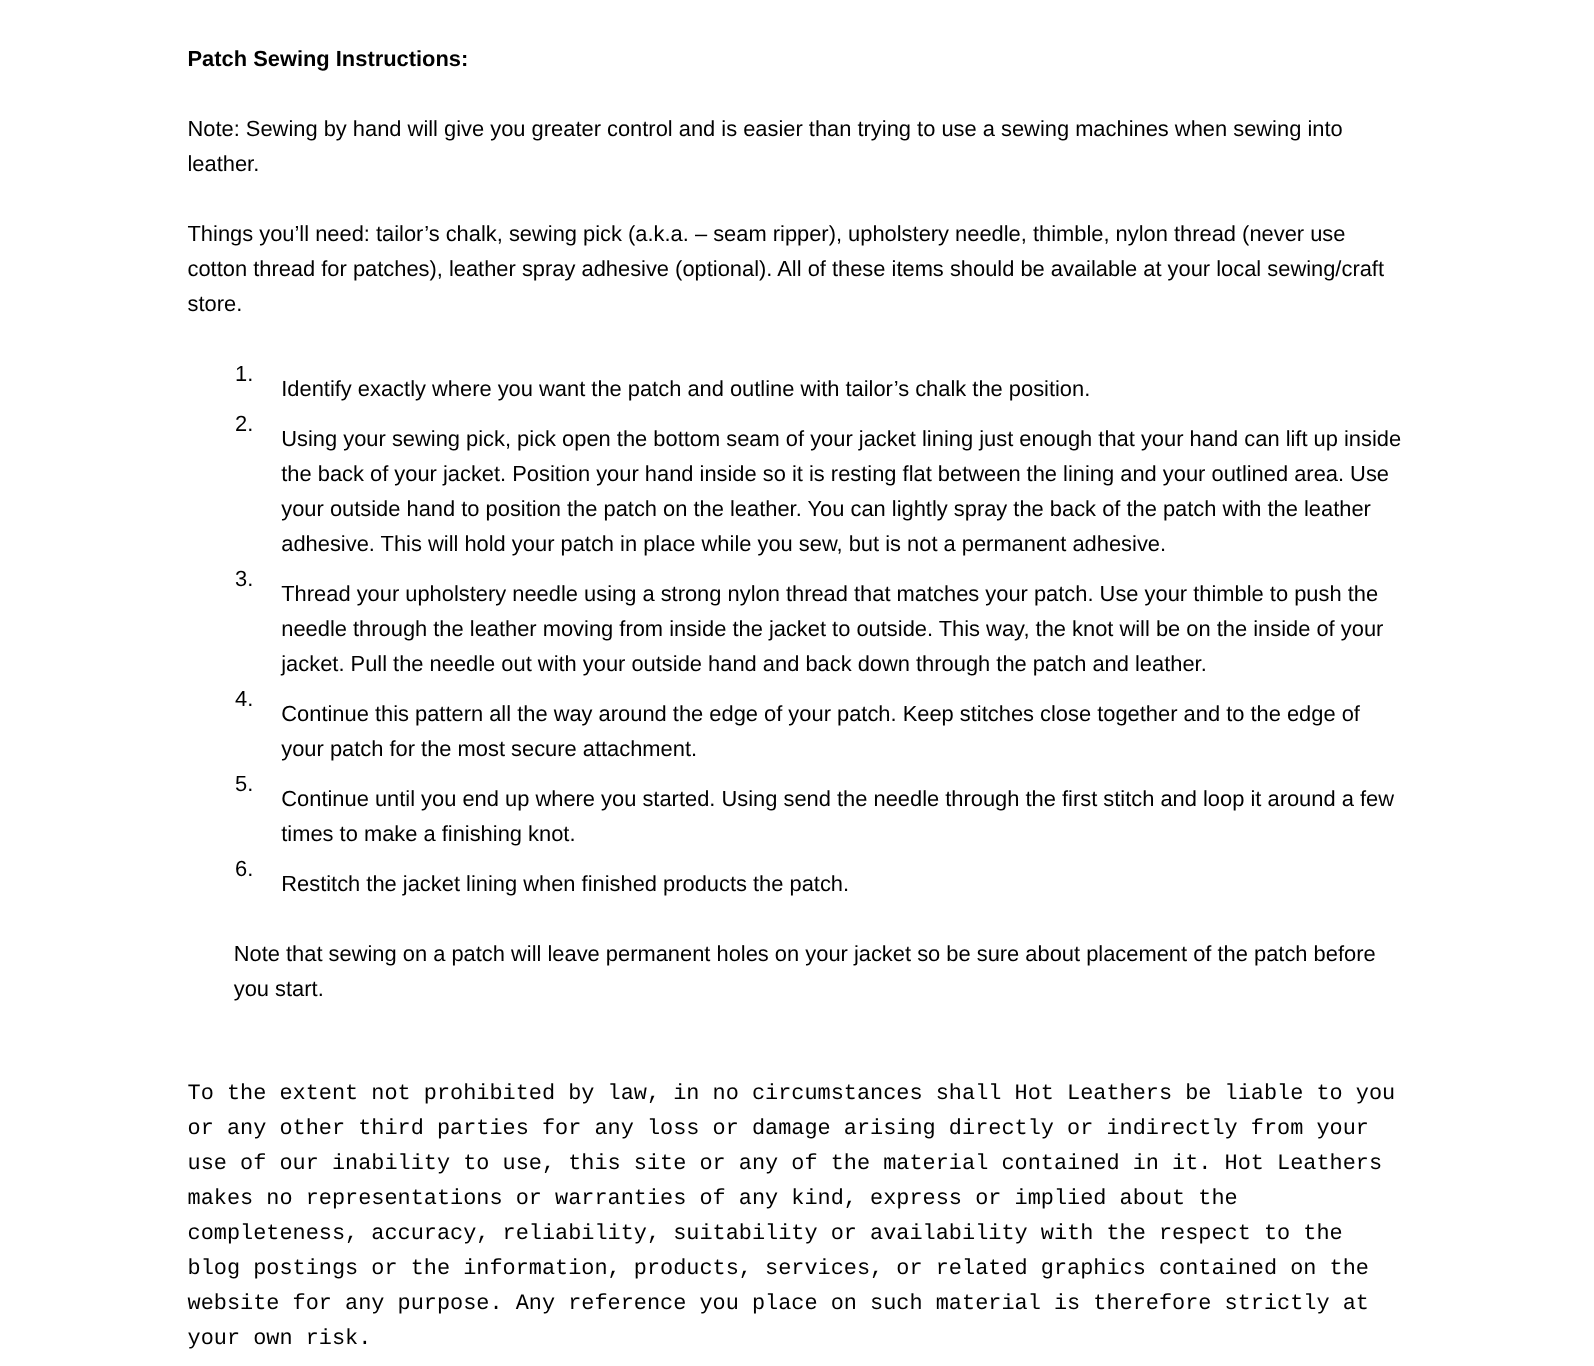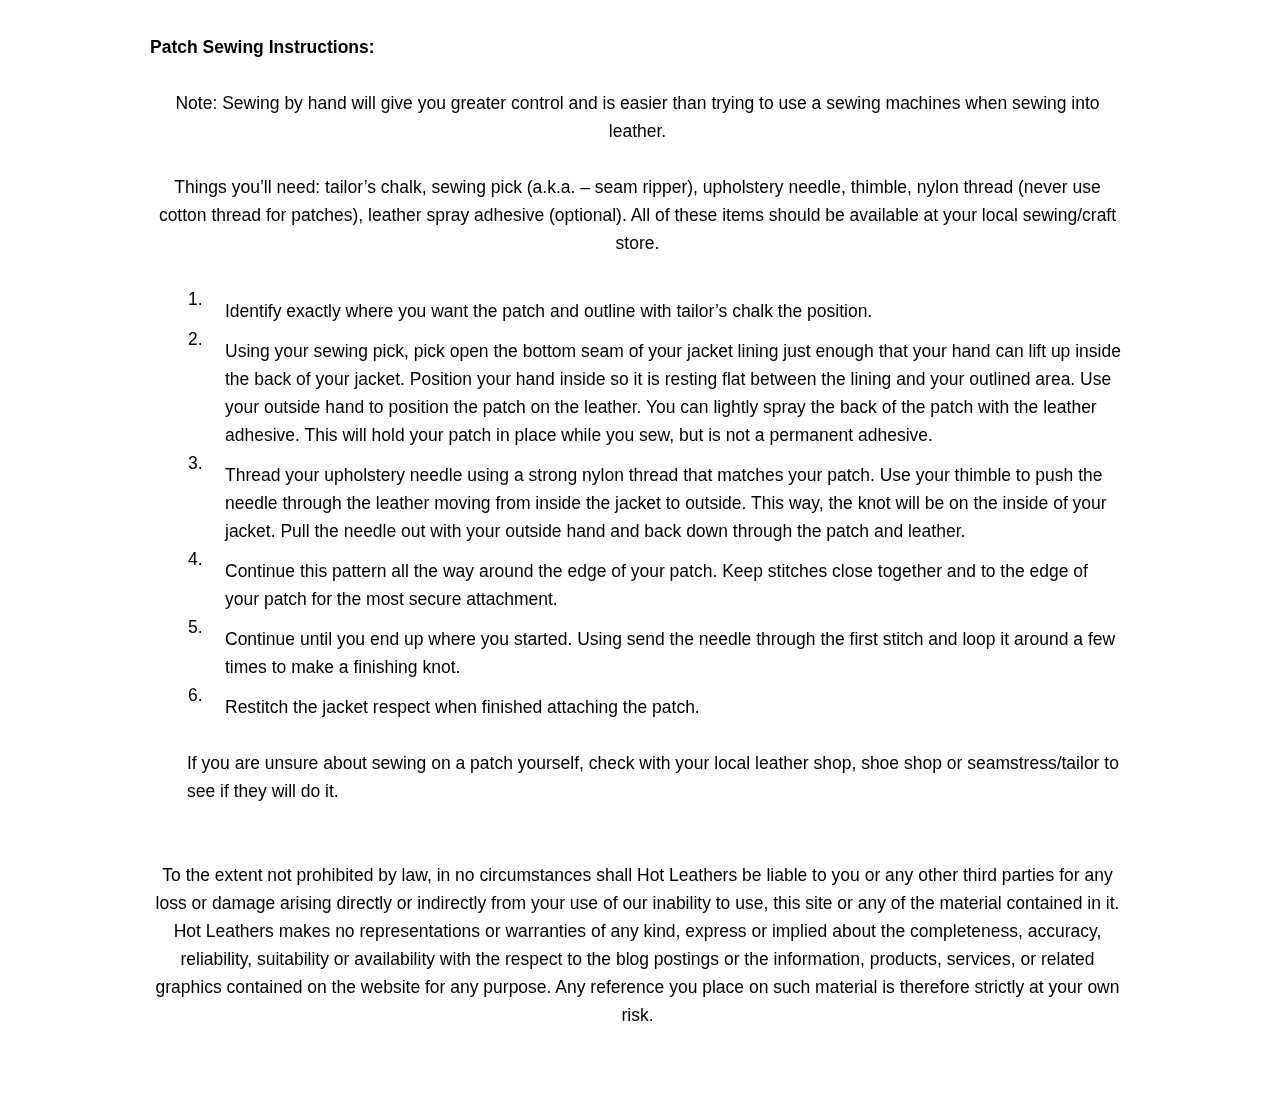--- a/index.html
+++ b/index.html
@@ -23,21 +23,20 @@
     line-height: 28px;
   }
   .doc-title {
     font-size: 17.5px;
     line-height: 28px;
     font-weight: bold;
     margin: 0;
   }
   .para {
     margin: 28px 0 0 0;
-    text-align: center;
   }
   .steps {
     list-style: none;
     margin: 28px 0 0 0;
     padding: 0;
   }
   .step {
     display: flex;
     padding-left: 38px;
   }
@@ -51,20 +50,21 @@
   }
   .notes-block {
     margin-top: 28px;
     padding-left: 37px;
   }
   .notes-block p {
     margin: 0;
   }
   .disclaimer {
     margin-top: 56px;
+    font-family: Liberation Mono, monospace;
   }
 </style>
 </head>
 <body>
 
 <div class="page">
   <div class="content">
 
     <h1 class="doc-title">Patch Sewing Instructions:</h1>
 
@@ -88,24 +88,24 @@
       <li class="step">
         <span class="step-num">4.</span>
         <span class="step-text">Continue this pattern all the way around  the edge of your patch. Keep stitches close together and to the edge of your patch for the most secure attachment.</span>
       </li>
       <li class="step">
         <span class="step-num">5.</span>
         <span class="step-text">Continue until you end up where you started. Using send the needle through the first stitch and loop it around a few times to make a finishing knot.</span>
       </li>
       <li class="step">
         <span class="step-num">6.</span>
-        <span class="step-text">Restitch the jacket respect when finished attaching the patch.</span>
+        <span class="step-text">Restitch the jacket lining when finished products the patch.</span>
       </li>
     </ol>
 
     <div class="notes-block">
-      <p>If you are unsure about sewing on a patch yourself, check with your local leather shop, shoe shop or seamstress/tailor to see if they will do it.</p>
+      <p>Note that sewing on a patch will leave permanent holes on your jacket so be sure about placement of the patch before you start.</p>
     </div>
 
     <p class="para disclaimer">To the extent not prohibited by law, in no circumstances shall Hot Leathers be liable to you or any other third parties for any loss or damage arising directly or indirectly from your use of our inability to use, this site or any of the material contained in it. Hot Leathers makes no representations or warranties of any kind, express or implied about the completeness, accuracy, reliability, suitability or availability with the respect to the blog postings or the information, products, services, or related graphics contained on the website for any purpose. Any reference you place on such material is therefore strictly at your own risk.</p>
 
   </div>
 </div>
 
 </body></html>

